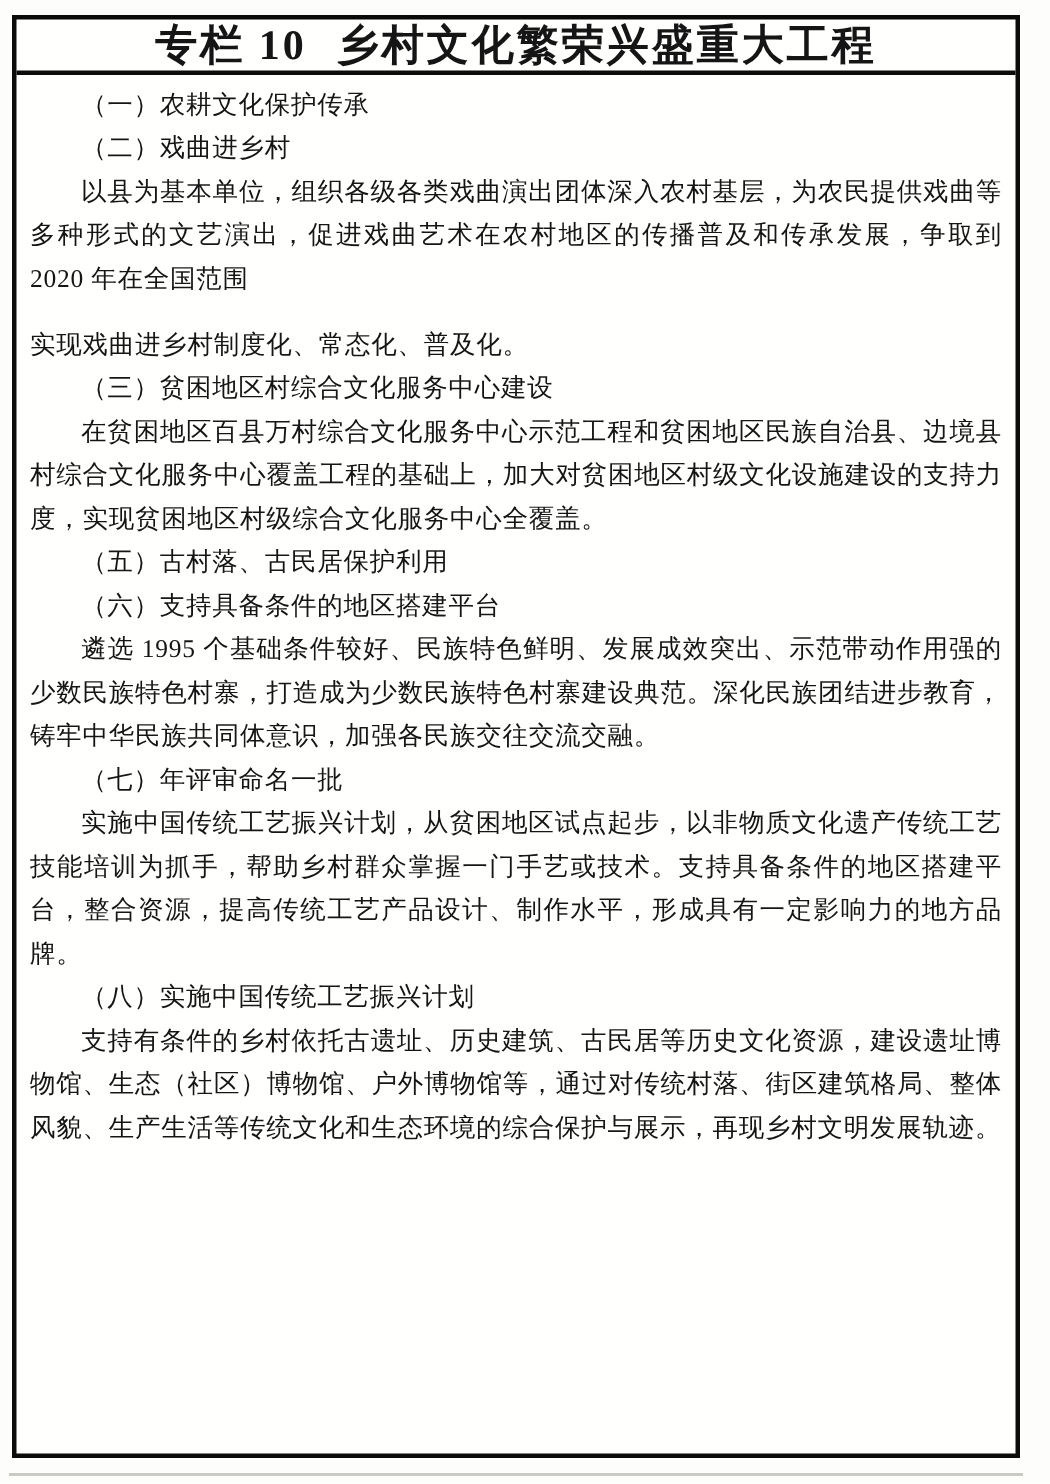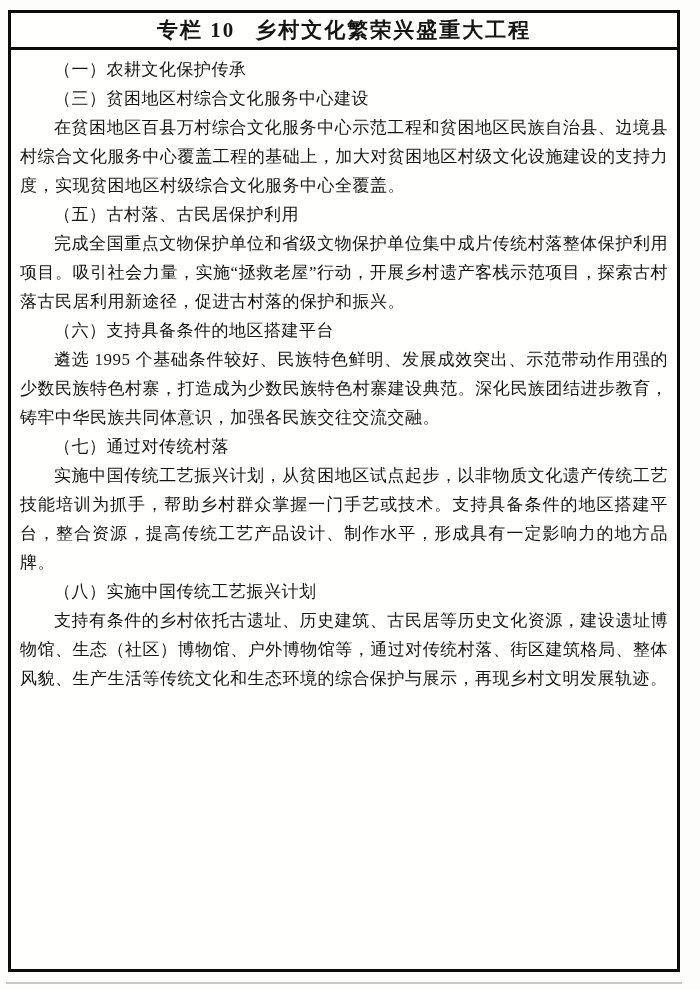--- a/index.html
+++ b/index.html
@@ -25,21 +25,21 @@
     background: #fffffe;
     box-sizing: border-box;
   }
   .panel-header {
     height: 34px;
     border-bottom: 3px solid #0b0b0b;
     display: flex;
     align-items: center;
     justify-content: center;
     gap: 20px;
-    font-size: 21px;
+    font-size: 28px;
     font-weight: bold;
     letter-spacing: 2px;
     white-space: nowrap;
   }
   .panel-body {
     padding: 5px 9px 0 9px;
     font-size: 17px;
     line-height: 29px;
     text-align: justify;
     text-justify: inter-ideograph;
@@ -74,33 +74,37 @@
 <div class="panel">
   <div class="panel-header">
     <span>专栏 10</span>
     <span>乡村文化繁荣兴盛重大工程</span>
   </div>
   <div class="panel-body">
       <div class="section">
         <p class="heading">（一）农耕文化保护传承</p>
       </div>
       <div class="section">
+        <p class="heading">（二）戏曲进乡村</p>
+        <p class="para">以县为基本单位，组织各级各类戏曲演出团体深入农村基层，为农民提供戏曲等多种形式的文艺演出，促进戏曲艺术在农村地区的传播普及和传承发展，争取到 2020 年在全国范围</p>
+        <p class="para cont">实现戏曲进乡村制度化、常态化、普及化。</p>
+      </div>
+      <div class="section">
         <p class="heading">（三）贫困地区村综合文化服务中心建设</p>
         <p class="para">在贫困地区百县万村综合文化服务中心示范工程和贫困地区民族自治县、边境县村综合文化服务中心覆盖工程的基础上，加大对贫困地区村级文化设施建设的支持力度，实现贫困地区村级综合文化服务中心全覆盖。</p>
       </div>
       <div class="section">
         <p class="heading">（五）古村落、古民居保护利用</p>
-        <p class="para">完成全国重点文物保护单位和省级文物保护单位集中成片传统村落整体保护利用项目。吸引社会力量，实施“拯救老屋”行动，开展乡村遗产客栈示范项目，探索古村落古民居利用新途径，促进古村落的保护和振兴。</p>
       </div>
       <div class="section">
         <p class="heading">（六）支持具备条件的地区搭建平台</p>
         <p class="para">遴选 1995 个基础条件较好、民族特色鲜明、发展成效突出、示范带动作用强的少数民族特色村寨，打造成为少数民族特色村寨建设典范。深化民族团结进步教育，铸牢中华民族共同体意识，加强各民族交往交流交融。</p>
       </div>
       <div class="section">
-        <p class="heading">（七）通过对传统村落</p>
+        <p class="heading">（七）年评审命名一批</p>
         <p class="para">实施中国传统工艺振兴计划，从贫困地区试点起步，以非物质文化遗产传统工艺技能培训为抓手，帮助乡村群众掌握一门手艺或技术。支持具备条件的地区搭建平台，整合资源，提高传统工艺产品设计、制作水平，形成具有一定影响力的地方品牌。</p>
       </div>
       <div class="section">
         <p class="heading">（八）实施中国传统工艺振兴计划</p>
         <p class="para">支持有条件的乡村依托古遗址、历史建筑、古民居等历史文化资源，建设遗址博物馆、生态（社区）博物馆、户外博物馆等，通过对传统村落、街区建筑格局、整体风貌、生产生活等传统文化和生态环境的综合保护与展示，再现乡村文明发展轨迹。</p>
       </div>
     </div>
 </div>
 
 <div class="scan-shadow-line"></div>

